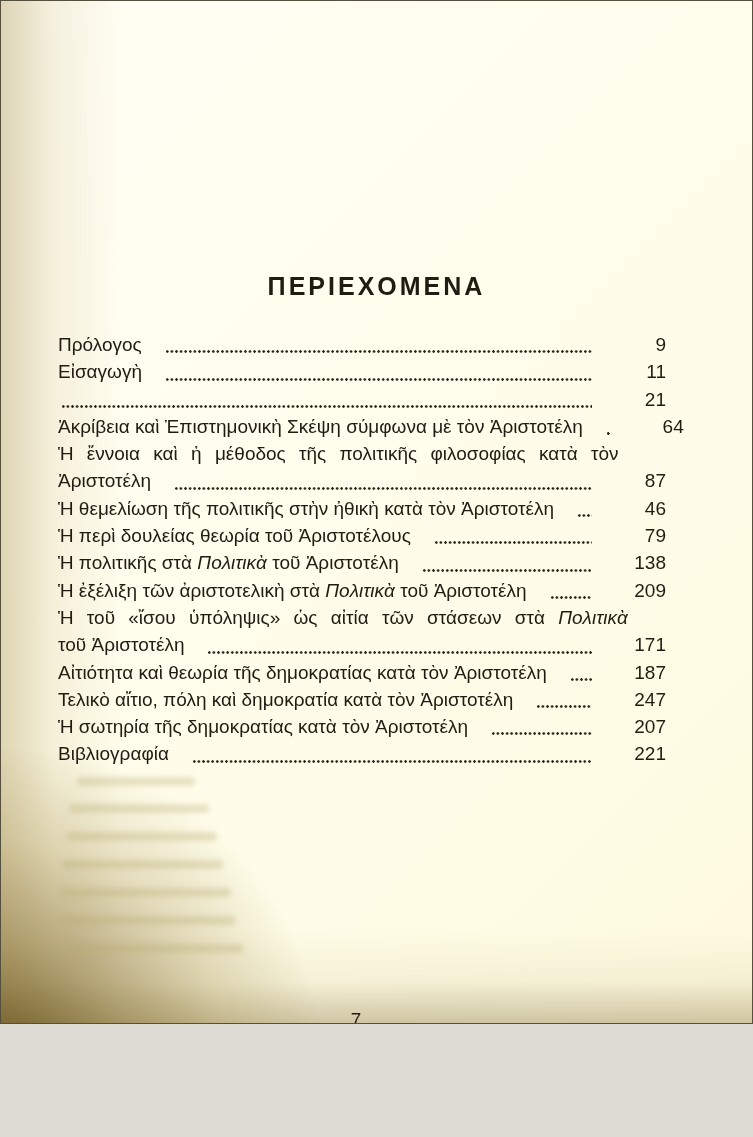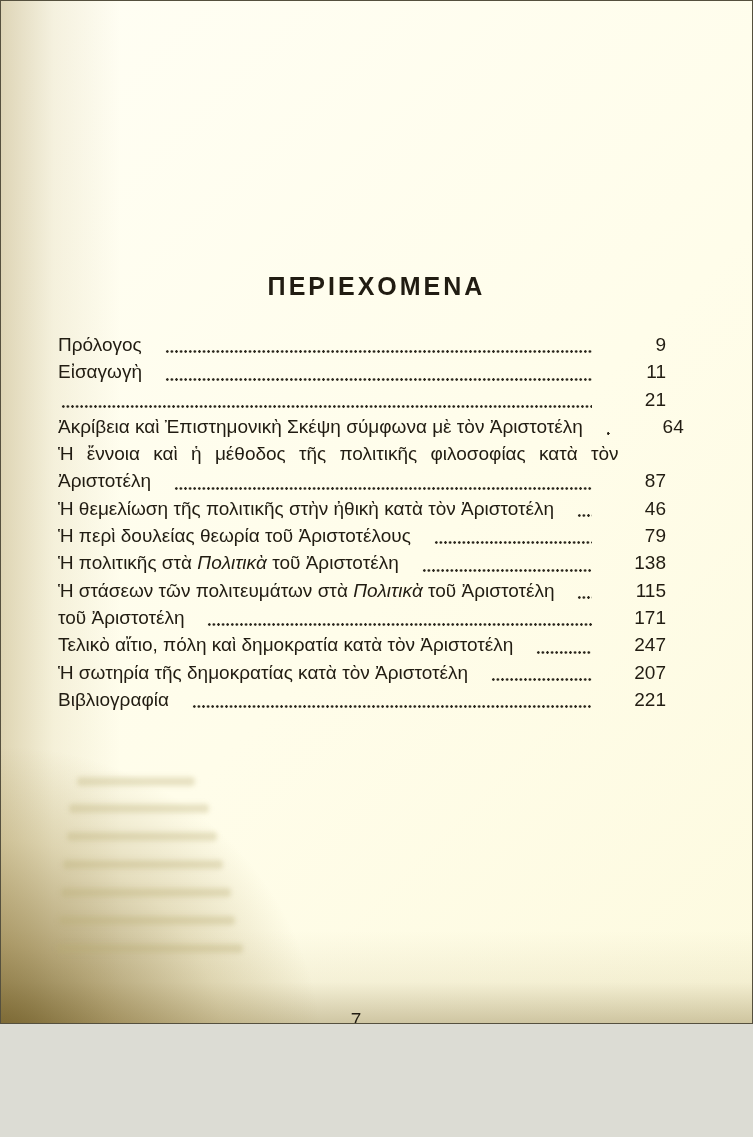--- a/index.html
+++ b/index.html
@@ -150,28 +150,36 @@
         <span class="toc-text"><span>Ἡ περὶ δουλείας θεωρία τοῦ Ἀριστοτέλους</span></span>
         <span class="dots"></span>
         <span class="pagenum">79</span>
       </div>
       <div class="toc-line">
         <span class="toc-text"><span>Ἡ πολιτικῆς στὰ </span><span class="it">Πολιτικὰ</span><span> τοῦ Ἀριστοτέλη</span></span>
         <span class="dots"></span>
         <span class="pagenum">138</span>
       </div>
       <div class="toc-line">
-        <span class="toc-text"><span>Ἡ στάσεων τῶν πολιτευμάτων στὰ </span><span class="it">Πολιτικὰ</span><span> τοῦ Ἀριστοτέλη</span></span>
+        <span class="toc-text"><span>Ἡ ἐξέλιξη τῶν ἀριστοτελικὴ στὰ </span><span class="it">Πολιτικὰ</span><span> τοῦ Ἀριστοτέλη</span></span>
         <span class="dots"></span>
-        <span class="pagenum">115</span>
+        <span class="pagenum">209</span>
+      </div>
+      <div class="toc-line spread">
+        <span class="toc-text"><span>Ἡ τοῦ «ἴσου ὑπόληψις» ὡς αἰτία τῶν στάσεων στὰ </span><span class="it">Πολιτικὰ</span></span>
       </div>
       <div class="toc-line">
         <span class="toc-text"><span>τοῦ Ἀριστοτέλη</span></span>
         <span class="dots"></span>
         <span class="pagenum">171</span>
+      </div>
+      <div class="toc-line">
+        <span class="toc-text"><span>Αἰτιότητα καὶ θεωρία τῆς δημοκρατίας κατὰ τὸν Ἀριστοτέλη</span></span>
+        <span class="dots"></span>
+        <span class="pagenum">187</span>
       </div>
       <div class="toc-line">
         <span class="toc-text"><span>Τελικὸ αἴτιο, πόλη καὶ δημοκρατία κατὰ τὸν Ἀριστοτέλη</span></span>
         <span class="dots"></span>
         <span class="pagenum">247</span>
       </div>
       <div class="toc-line">
         <span class="toc-text"><span>Ἡ σωτηρία τῆς δημοκρατίας κατὰ τὸν Ἀριστοτέλη</span></span>
         <span class="dots"></span>
         <span class="pagenum">207</span>

